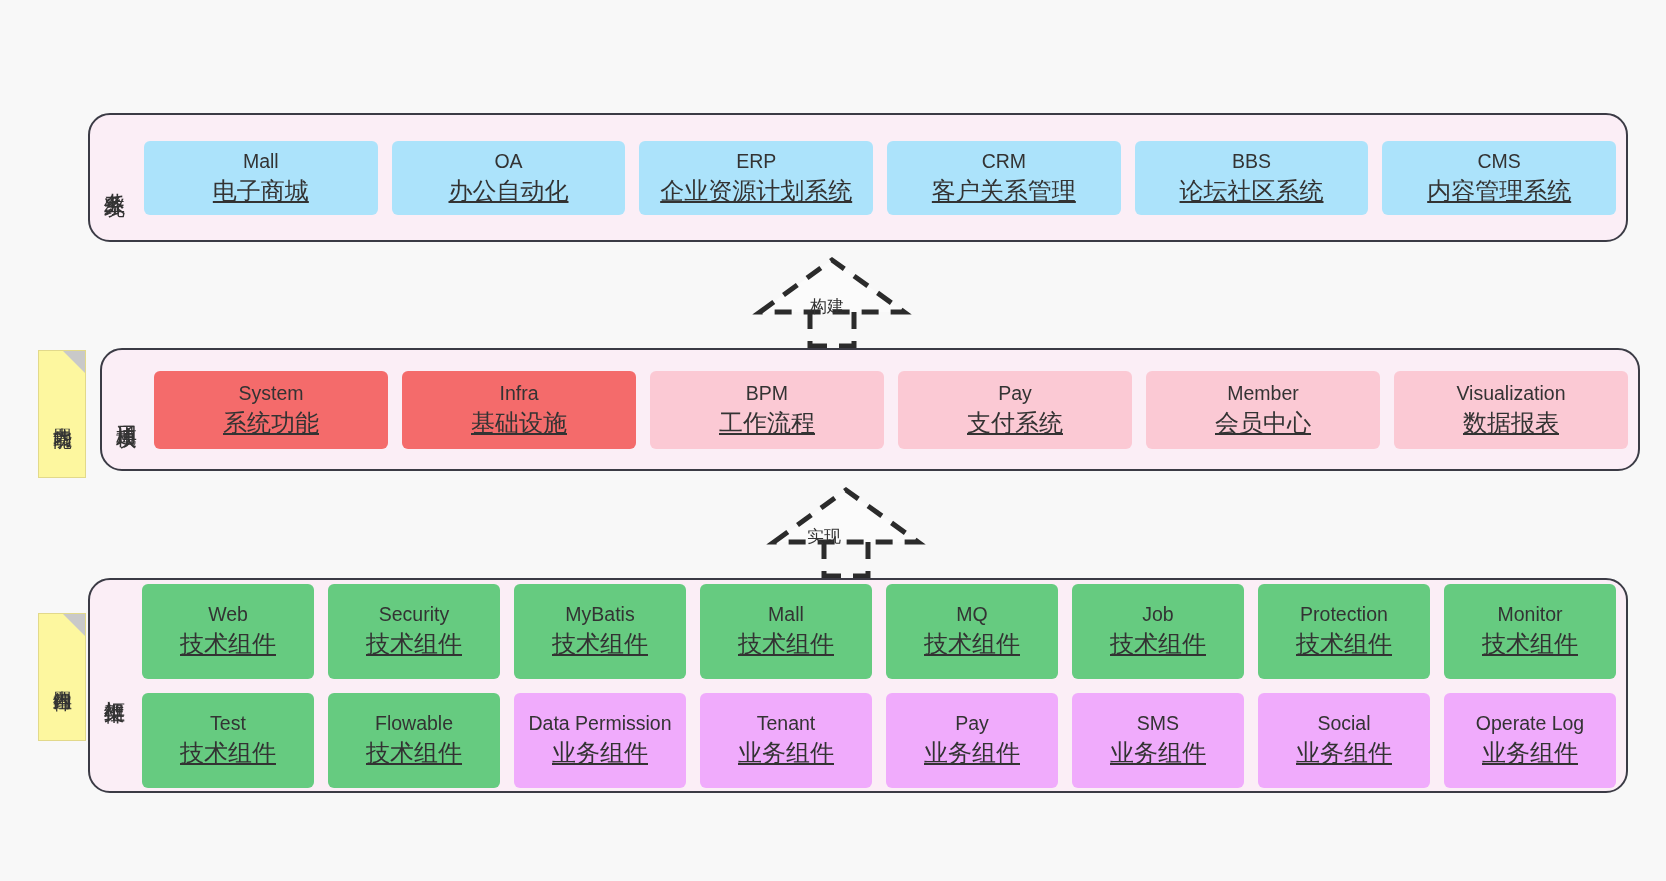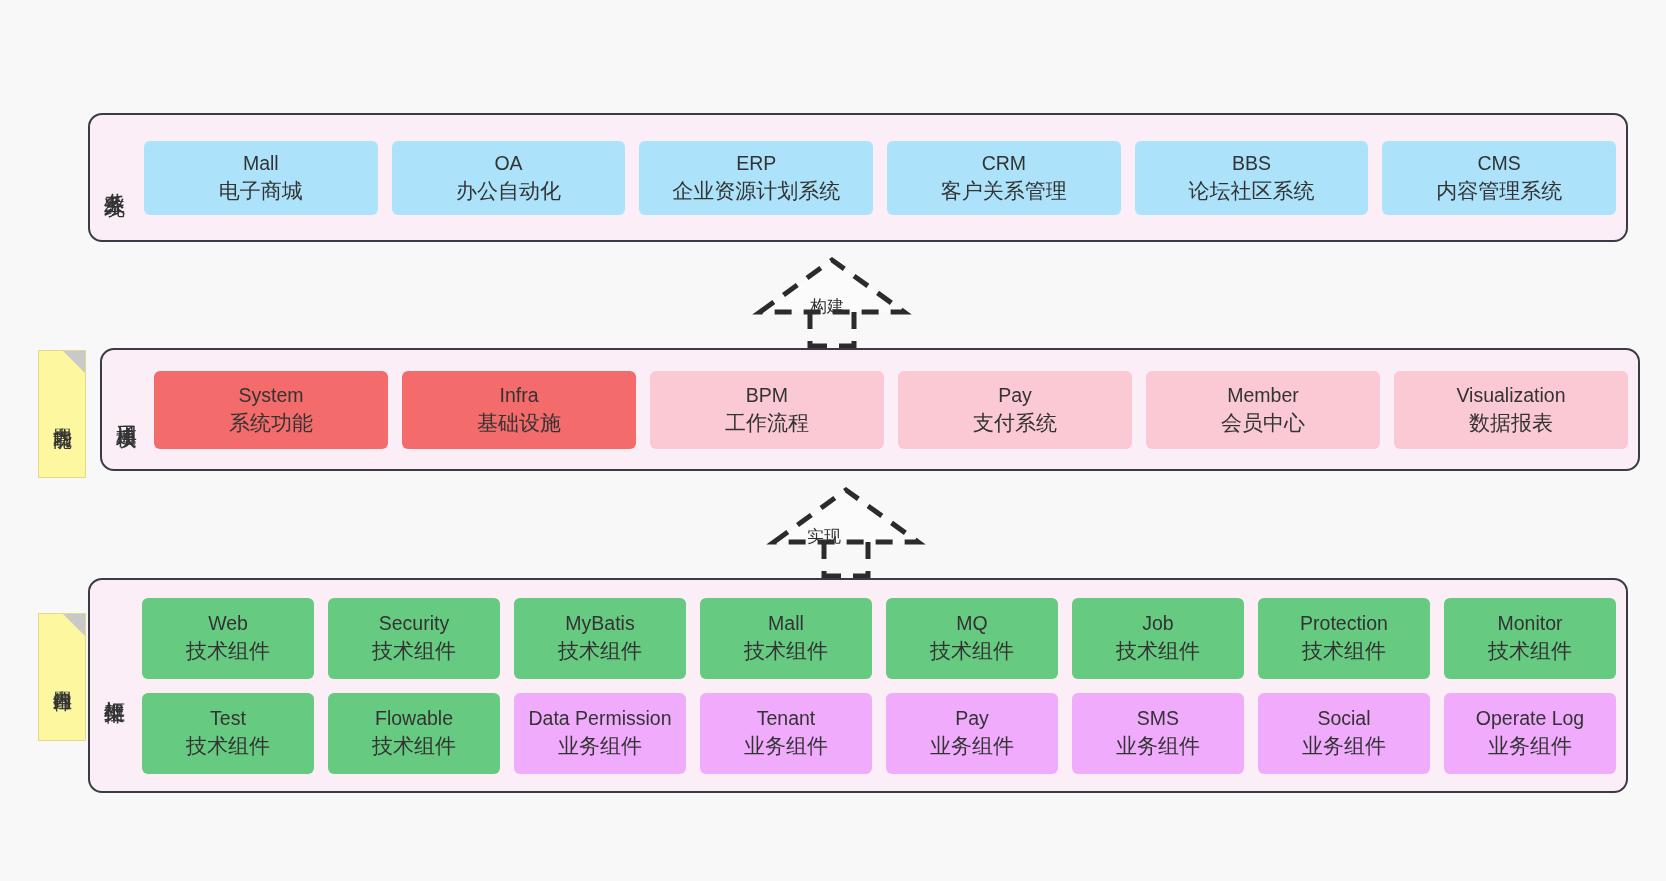--- a/index.html
+++ b/index.html
@@ -11,21 +11,21 @@
     overflow:hidden;
     position:relative;
   }
   .canvas{position:absolute;left:0;top:0;width:1666px;height:881px;}
 
   
   .layer{
     position:absolute;
     background:#fbeef6;
     border:2px solid #3b3b45;
-    border-radius:14px;
+    border-radius:22px;
     box-sizing:border-box;
     display:flex;
     align-items:stretch;
   }
   .layer-title{
     flex:0 0 auto;
     width:44px;
     display:flex;
     align-items:center;
     justify-content:center;
@@ -67,39 +67,39 @@
     align-items:center;
     justify-content:center;
     text-align:center;
     font-size:19px;
     line-height:1.32;
     color:#333;
     box-sizing:border-box;
     padding:4px 2px;
   }
   .card .en{font-size:19.5px;}
-  .card .cn{font-size:21px;}
+  .card .cn{font-size:24px;text-decoration:underline;}
 
   .blue{background:#ace3fb;}
   .red{background:#f46b6b;}
   .pink{background:#fbc9d4;}
   .green{background:#66cb80;}
   .lgreen{background:#f0abfc;}
 
   
   #layer-business{left:88px;top:113px;width:1540px;height:129px;}
   #layer-business .layer-body{padding-left:6px;}
   #layer-business .card{height:74px;}
 
   #layer-modules{left:100px;top:348px;width:1540px;height:123px;}
   #layer-modules .card{height:78px;}
 
   #layer-framework{left:88px;top:578px;width:1540px;height:215px;}
   #layer-framework .layer-body{padding:12px 10px 12px 4px;}
-  #layer-framework .card{height:81px;}
+  #layer-framework .card{height:95px;}
 
   
   .sticky{
     position:absolute;
     background:#fdf79f;
     border:1px solid #e2d98b;
     box-sizing:border-box;
     display:flex;
     align-items:center;
     justify-content:center;

